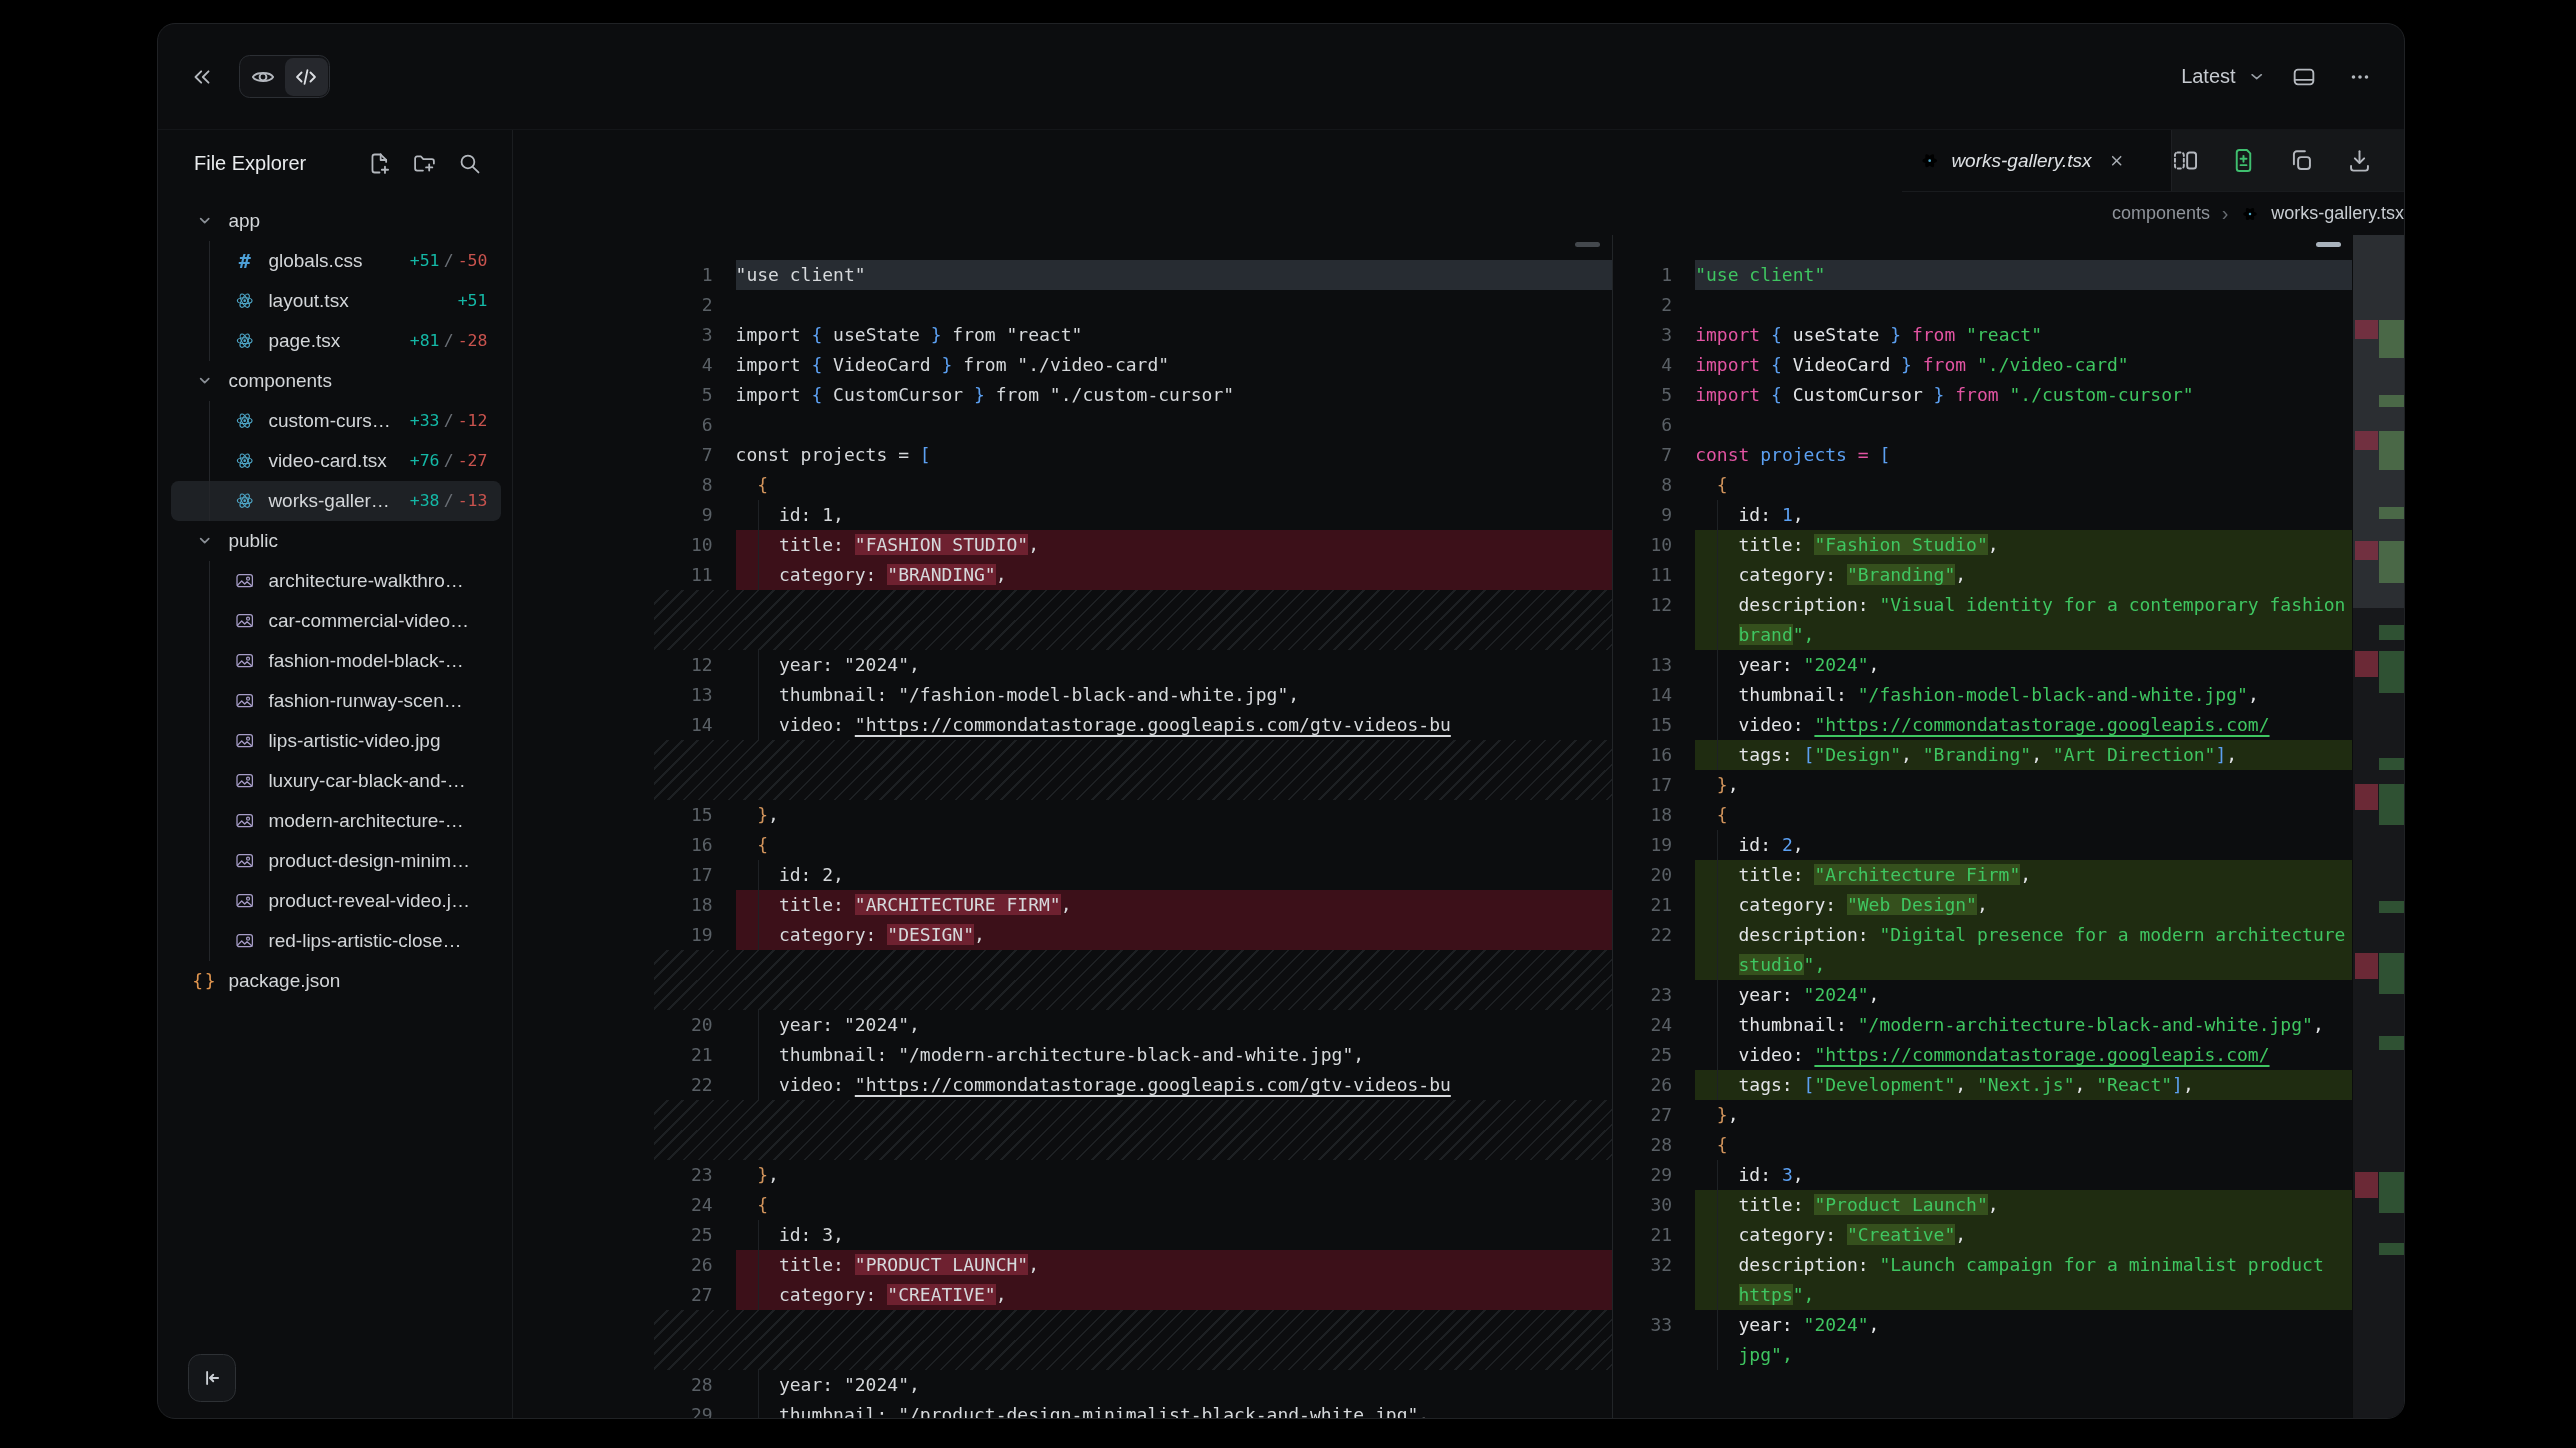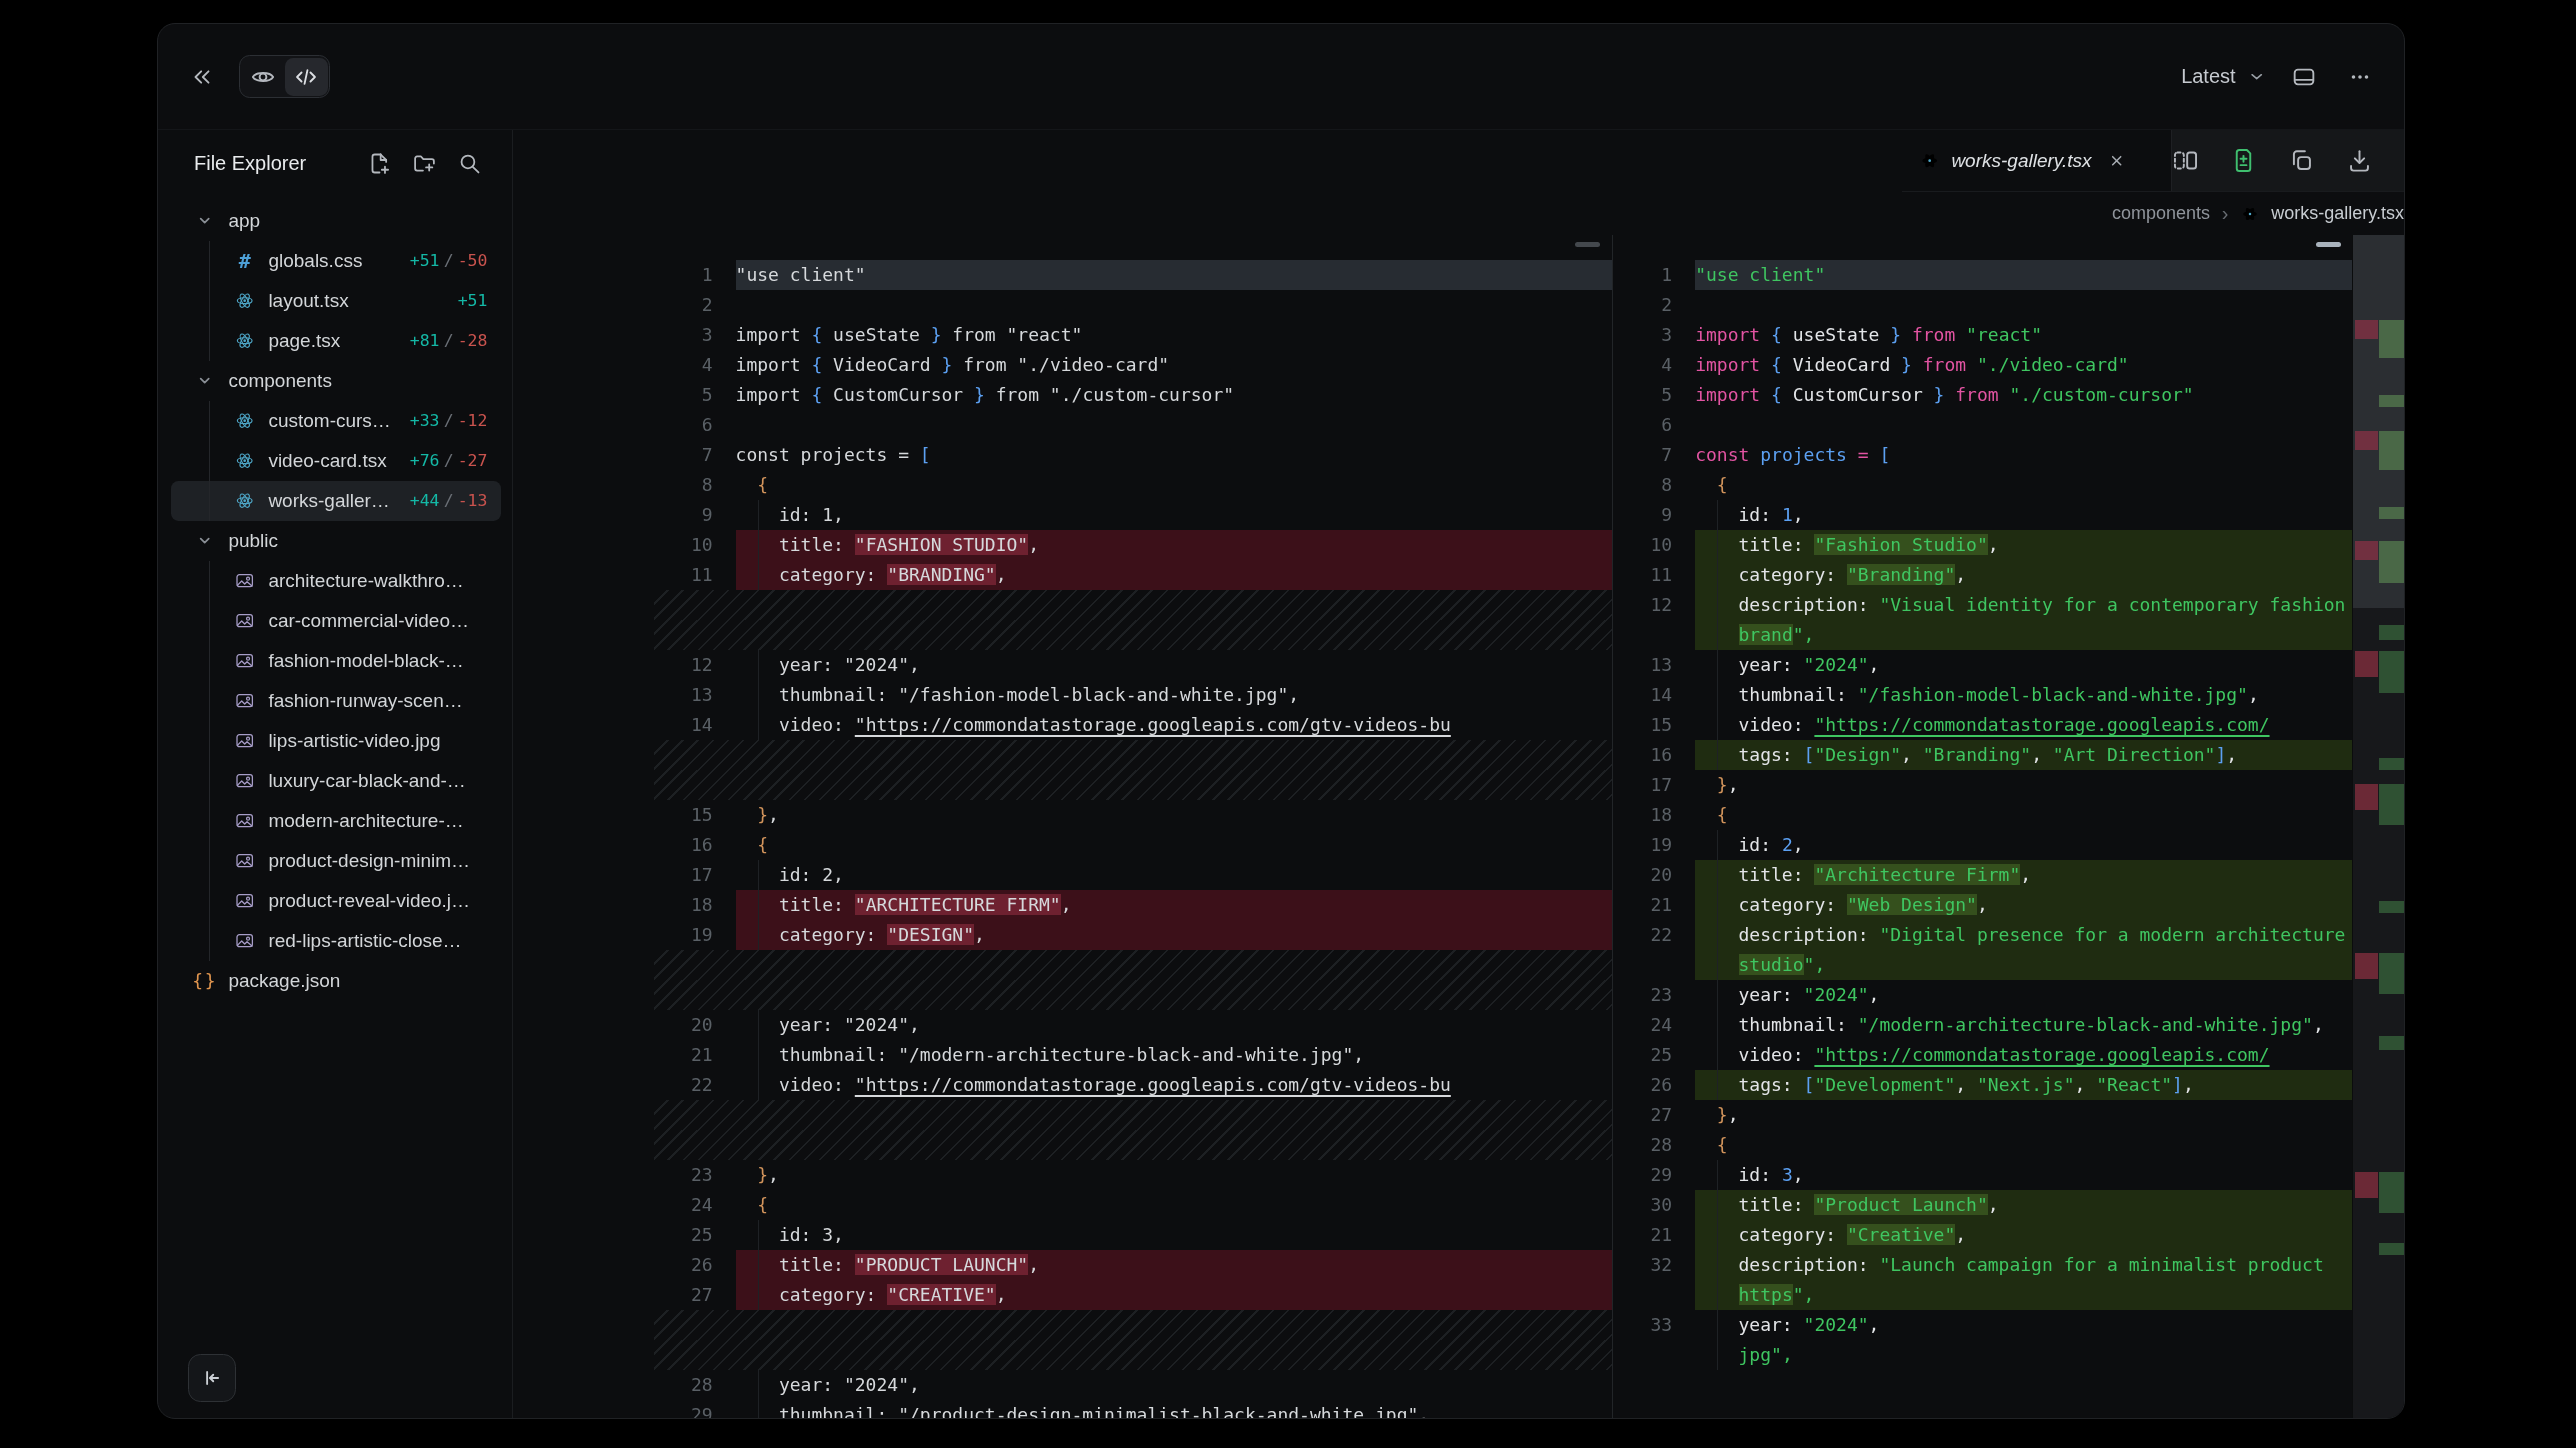--- a/index.html
+++ b/index.html
@@ -269,21 +269,21 @@
             <div class="titem d1 sel">
               <span class="ti-ic ti-react ic">
                 <svg viewBox="0 0 32 32" style="stroke-width:1.7">
                   <ellipse cx="16" cy="16" rx="11" ry="4.4"></ellipse>
                   <ellipse cx="16" cy="16" rx="11" ry="4.4" transform="rotate(60 16 16)"></ellipse>
                   <ellipse cx="16" cy="16" rx="11" ry="4.4" transform="rotate(120 16 16)"></ellipse>
                   <circle cx="16" cy="16" r="2" fill="currentColor" stroke="none"></circle>
                 </svg>
               </span>
               <span class="ti-name">works-galler…</span>
-              <span class="stats"><span class="plus">+44</span><span class="slash">/</span><span class="minus">-13</span></span>
+              <span class="stats"><span class="plus">+38</span><span class="slash">/</span><span class="minus">-13</span></span>
             </div>
             <div class="titem d0">
               <span class="ti-ic ti-chev ic">
                 <svg viewBox="0 0 32 32" style="stroke-width:2.6">
                   <path d="M10 13l6 6 6-6"></path>
                 </svg>
               </span>
               <span class="ti-name">public</span>
             </div>
             <div class="titem d1">

